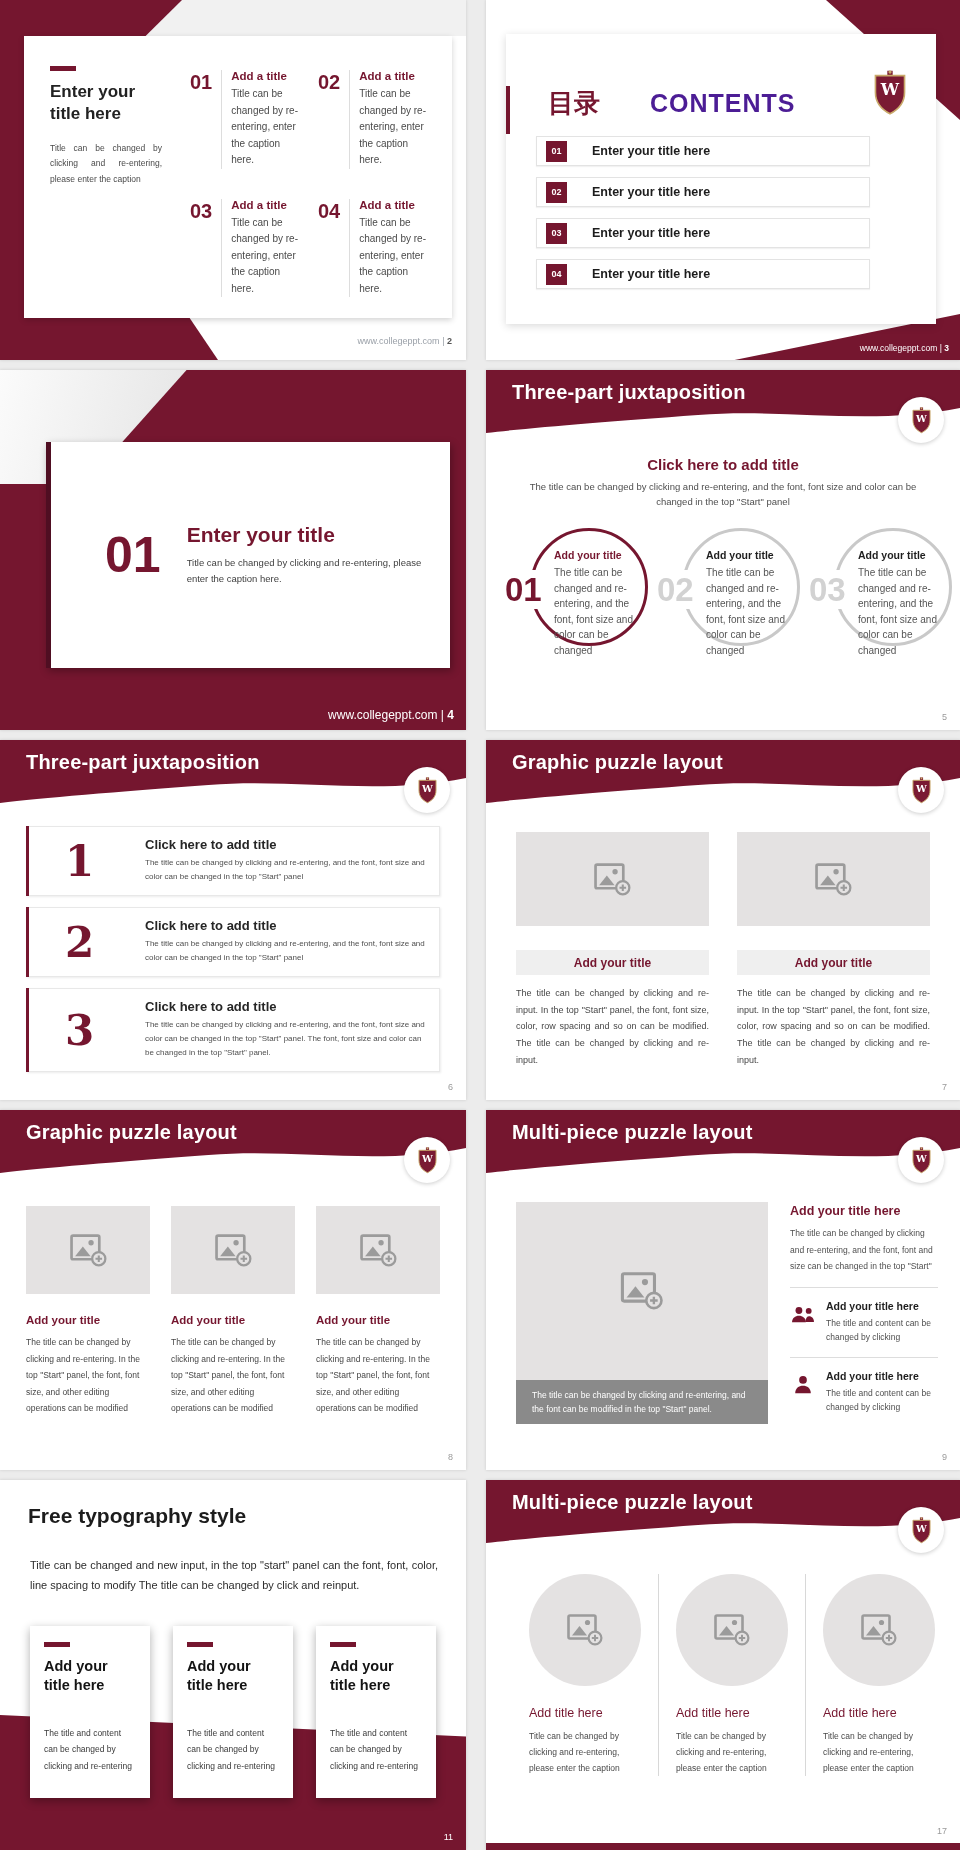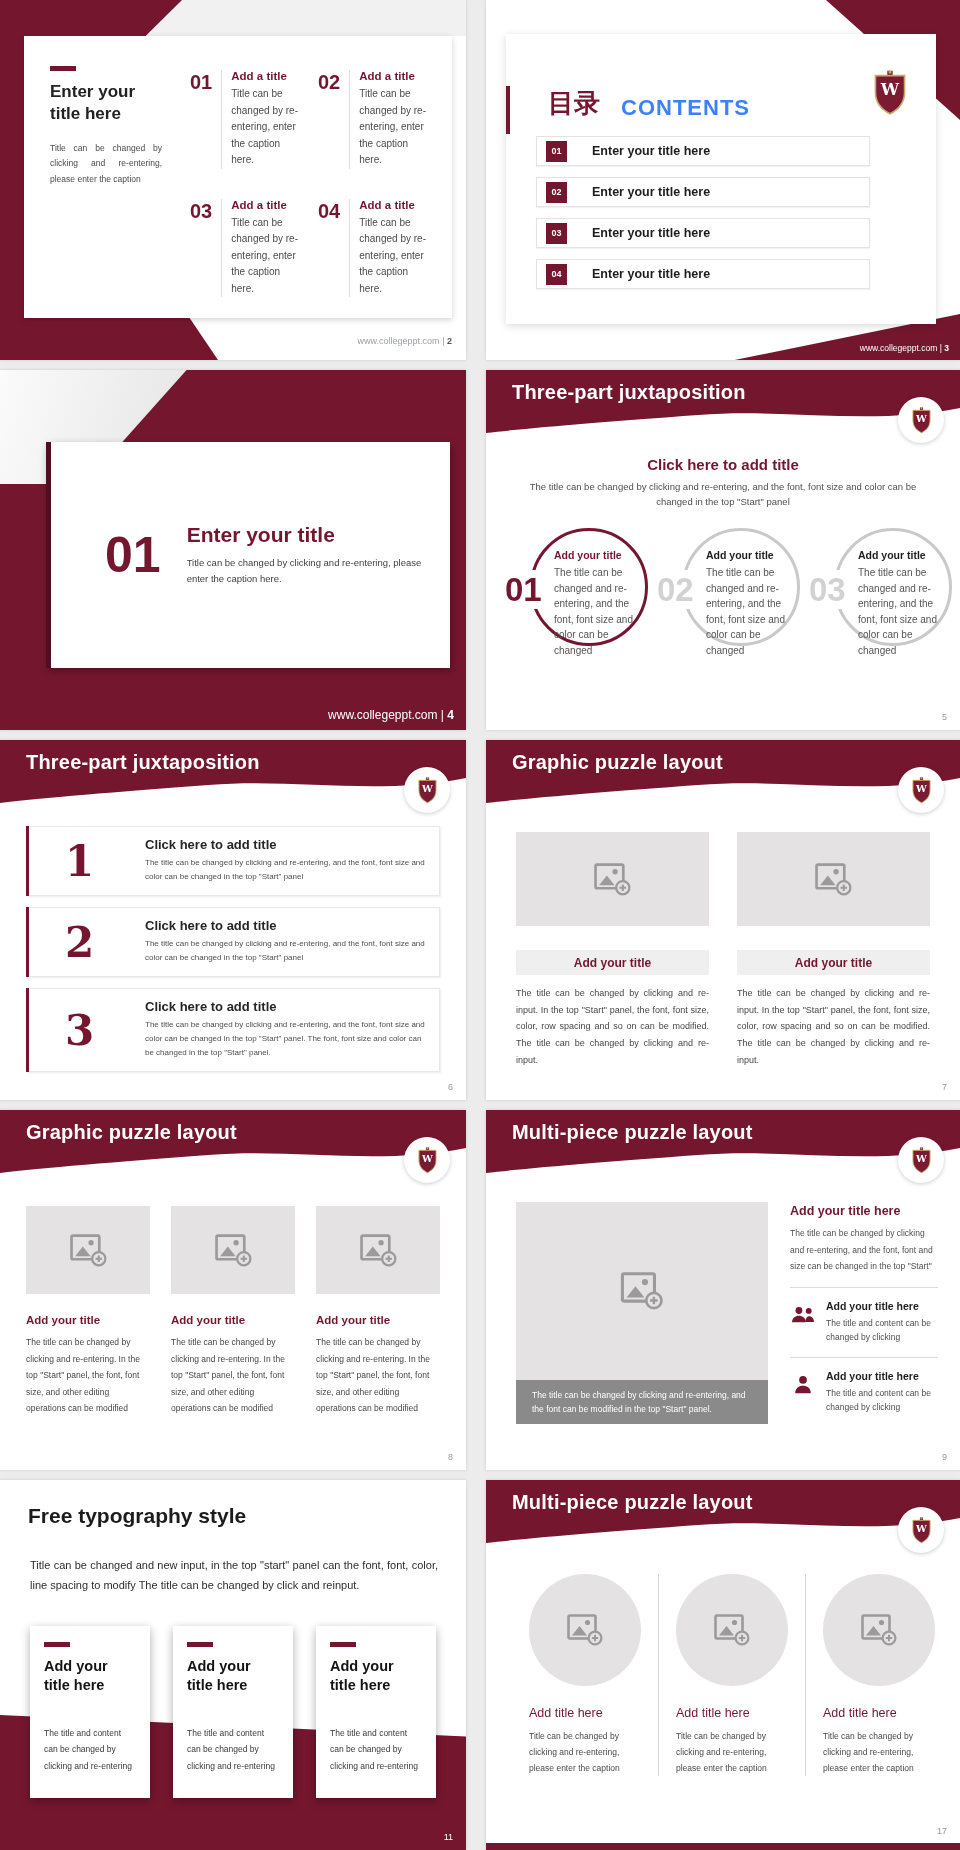--- a/index.html
+++ b/index.html
@@ -39,23 +39,23 @@
   .s2-num{font-size:20px;font-weight:bold;color:var(--maroon);line-height:1;padding-top:2px;}
   .s2-itxt{border-left:1px solid #ddd;padding-left:9px;}
   .s2-itxt h3{font-size:11.5px;color:var(--maroon);}
   .s2-itxt p{margin-top:4px;font-size:10px;color:var(--text-gray);line-height:1.65;}
 
   
   .s3-tr{position:absolute;top:0;right:0;width:134px;height:120px;background:var(--maroon);clip-path:polygon(0 0,100% 0,100% 100%);}
   .s3-br{position:absolute;bottom:0;right:0;width:245px;height:46px;background:var(--maroon);clip-path:polygon(8% 100%,100% 0,100% 100%);}
   .s3-card{position:absolute;left:20px;top:34px;right:24px;bottom:36px;background:#fff;box-shadow:0 2px 8px rgba(0,0,0,.15);}
   .s3-bar{position:absolute;left:0;top:52px;width:4px;height:48px;background:var(--maroon);}
-  .s3-head{position:absolute;left:42px;top:52px;display:flex;align-items:flex-end;gap:21px;}
+  .s3-head{position:absolute;left:42px;top:52px;display:flex;align-items:center;gap:9px;}
   .s3-cjk{font-size:26px;font-weight:bold;color:var(--maroon);}
-  .s3-en{font-size:22px;font-weight:bold;color:#3b82f6;letter-spacing:1px;}
+  .s3-en{font-size:25px;font-weight:bold;color:#4c1d95;letter-spacing:1px;margin-left:41px;}
   .s3-crest{position:absolute;right:28px;top:36px;width:36px;height:46px;}
   .s3-list{position:absolute;left:30px;top:102px;right:66px;display:flex;flex-direction:column;gap:11px;}
   .s3-item{height:28px;border:1px solid var(--line,#E3E3E3);display:flex;align-items:center;background:#fff;box-shadow:0 1px 1px rgba(0,0,0,.05);}
   .s3-num{width:21px;height:21px;margin-left:9px;background:var(--maroon);color:#fff;font-size:9px;font-weight:bold;display:flex;align-items:center;justify-content:center;flex:none;}
   .s3-label{margin-left:25px;font-size:12.5px;font-weight:bold;color:#1d1d1d;}
   .s3-footer{position:absolute;right:11px;bottom:7px;font-size:8.5px;color:#fff;}
   .s3-footer b{font-weight:bold;}
 
   
   .s4{background:var(--maroon);}

